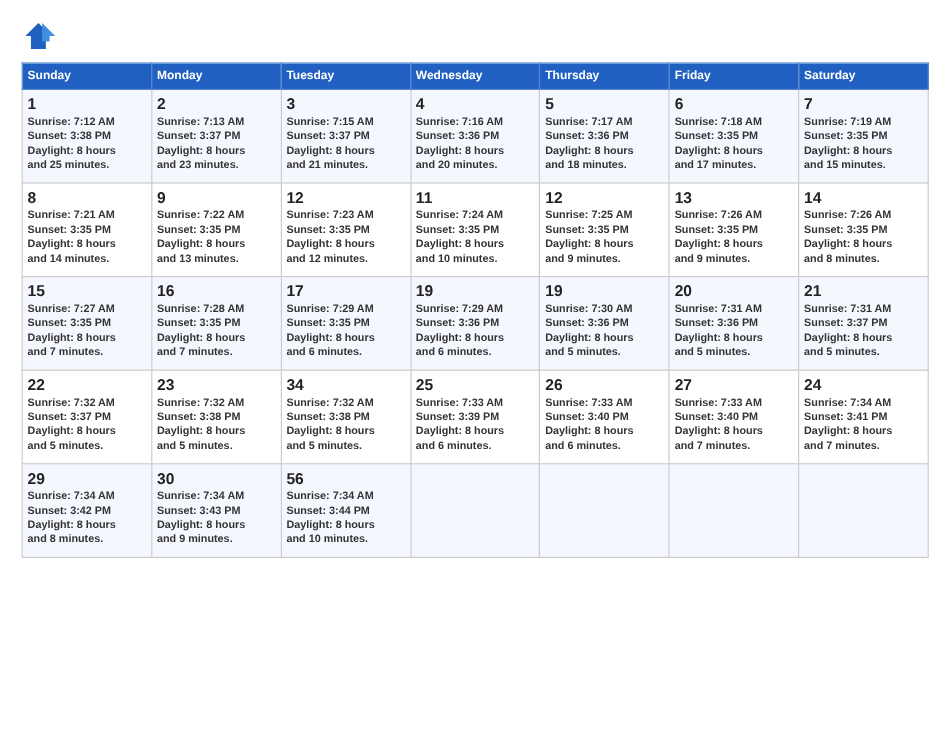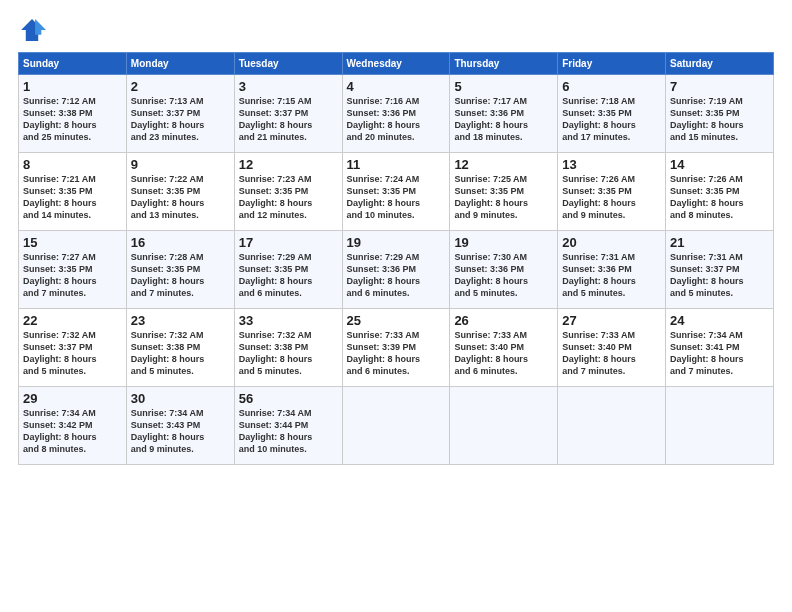--- a/index.html
+++ b/index.html
@@ -228,21 +228,21 @@
         <tr>
           <td>
             <span class="day-num">22</span>
             <div class="cell-text">Sunrise: 7:32 AM<br>Sunset: 3:37 PM<br>Daylight: 8 hours<br>and 5 minutes.</div>
           </td>
           <td>
             <span class="day-num">23</span>
             <div class="cell-text">Sunrise: 7:32 AM<br>Sunset: 3:38 PM<br>Daylight: 8 hours<br>and 5 minutes.</div>
           </td>
           <td>
-            <span class="day-num">33</span>
+            <span class="day-num">34</span>
             <div class="cell-text">Sunrise: 7:32 AM<br>Sunset: 3:38 PM<br>Daylight: 8 hours<br>and 5 minutes.</div>
           </td>
           <td>
             <span class="day-num">25</span>
             <div class="cell-text">Sunrise: 7:33 AM<br>Sunset: 3:39 PM<br>Daylight: 8 hours<br>and 6 minutes.</div>
           </td>
           <td>
             <span class="day-num">26</span>
             <div class="cell-text">Sunrise: 7:33 AM<br>Sunset: 3:40 PM<br>Daylight: 8 hours<br>and 6 minutes.</div>
           </td>

